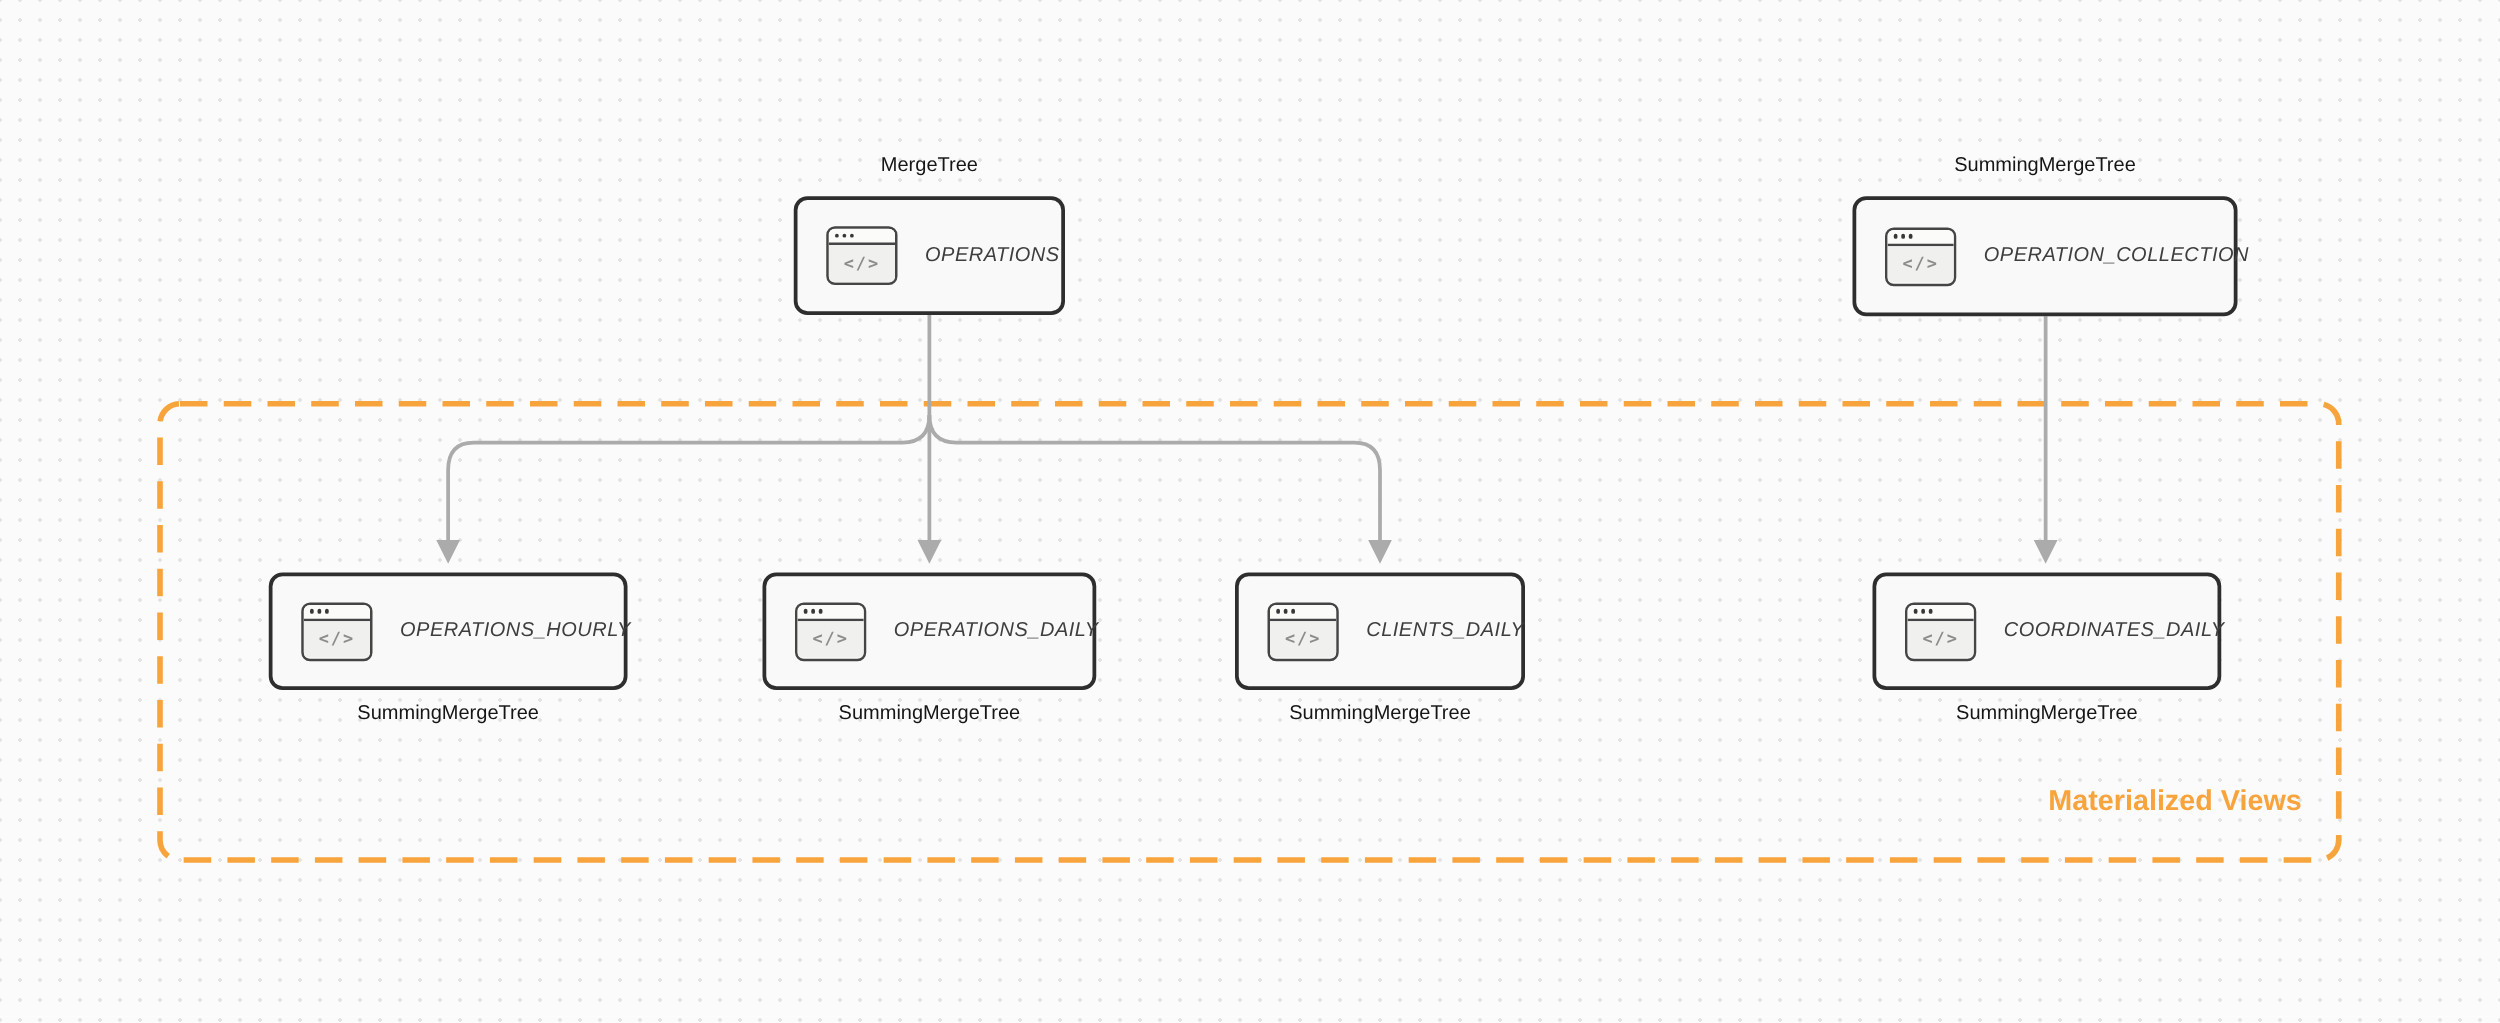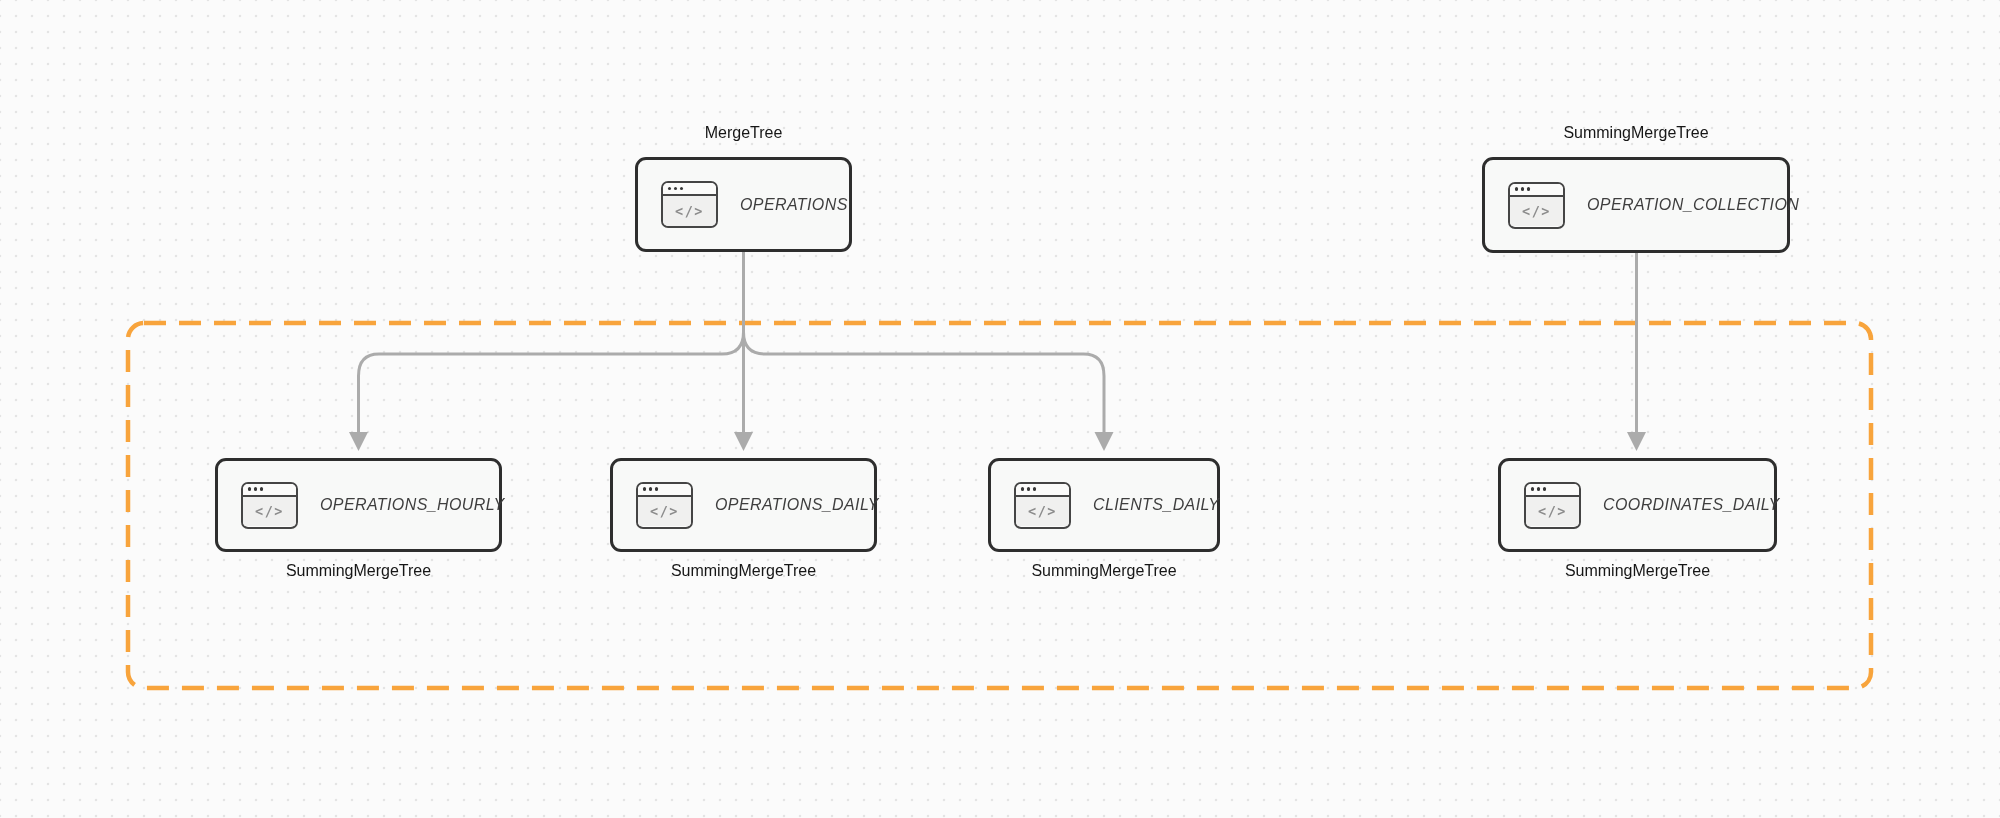--- a/index.html
+++ b/index.html
@@ -163,14 +163,15 @@
       <div class="bar">
         <span class="dot"></span>
           <span class="dot"></span>
           <span class="dot"></span>
       </div>
       <div class="body">&lt;/&gt;</div>
     </div>
     <span class="node-title">COORDINATES_DAILY</span>
   </div>
 
+  <div id="group-label">Materialized Views</div>
 
 </div>
 
 </body></html>

